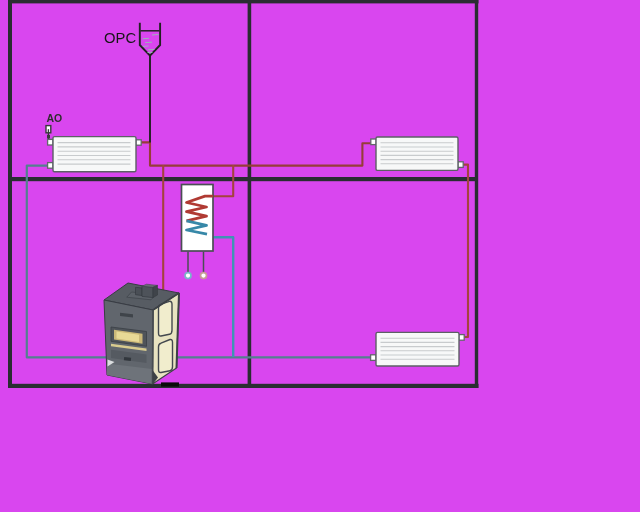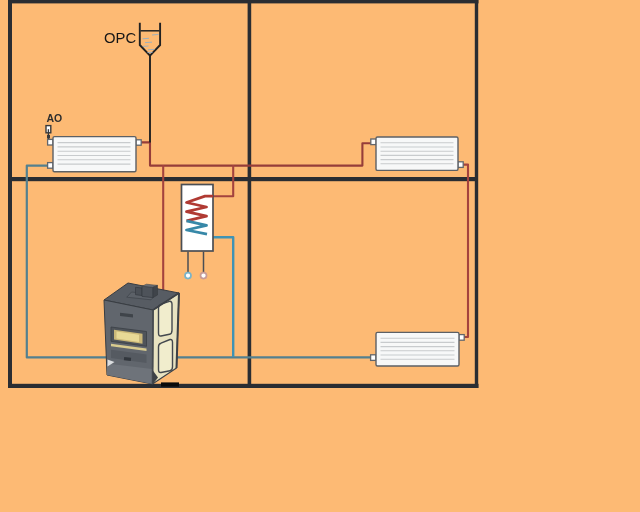--- a/index.html
+++ b/index.html
@@ -1,16 +1,16 @@
 <!DOCTYPE html>
 <html><head>
 <meta charset="utf-8">
 <style>
   html,body{margin:0;padding:0;background:#ffffff;}
-  #stage{position:relative;-webkit-font-smoothing:antialiased;width:640px;height:512px;background:#fdba74;overflow:hidden;
+  #stage{position:relative;-webkit-font-smoothing:antialiased;width:640px;height:512px;background:#d946ef;overflow:hidden;
     font-family:"Liberation Sans", sans-serif;}
 </style>
 </head>
 <body>
 <div id="stage">
 <svg width="640" height="512" viewBox="0 0 640 512" xmlns="http://www.w3.org/2000/svg">
 
   <g fill="#2a2d32">
     <rect x="8" y="0" width="470.5" height="3.4"></rect>
     <rect x="8" y="0" width="4" height="388"></rect>

